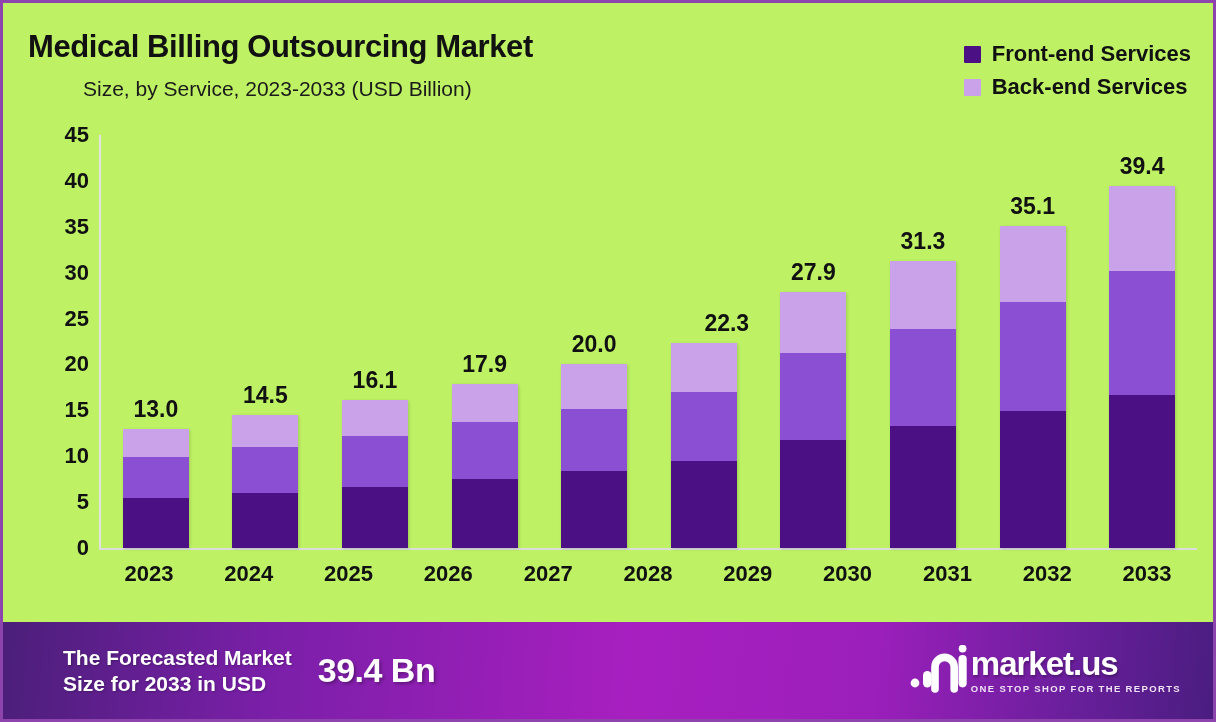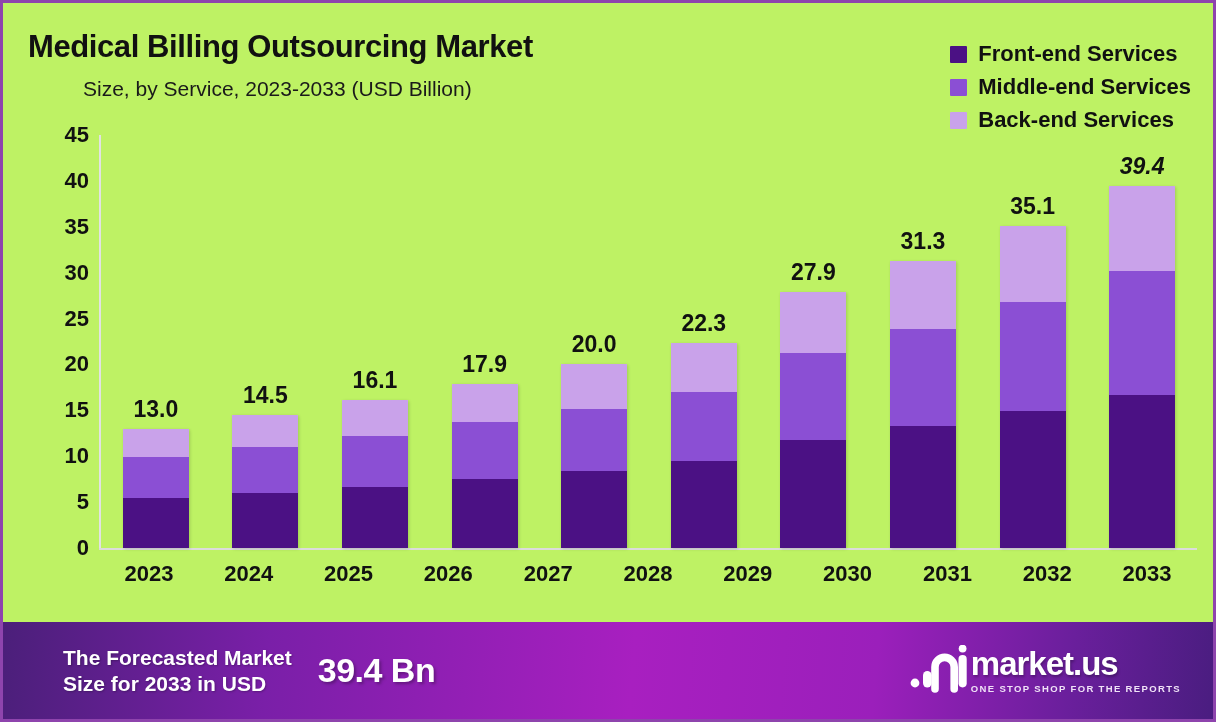--- a/index.html
+++ b/index.html
@@ -145,24 +145,20 @@
 
   <div id="header">
     <div id="chart-title">Medical Billing Outsourcing Market</div>
     <div id="chart-subtitle">Size, by Service, 2023-2033 (USD Billion)</div>
   </div>
 
   <div id="legend">
       <div class="legend-item">
         <span class="legend-swatch" style="background: rgb(75, 17, 132);"></span>
         <span class="legend-label">Front-end Services</span>
-      </div>
-      <div class="legend-item">
-        <span class="legend-swatch" style="background: rgb(139, 79, 212);"></span>
-        <span class="legend-label">Middle-end Services</span>
       </div>
       <div class="legend-item">
         <span class="legend-swatch" style="background: rgb(201, 162, 234);"></span>
         <span class="legend-label">Back-end Services</span>
       </div>
     </div>
 
   <div id="plot-area">
     <div id="y-axis-line"></div>
     <div id="x-axis-line"></div>
@@ -218,21 +214,21 @@
             <div class="seg" style="height: 77.0933px; background: rgb(75, 17, 132);"></div>
           </div>
           <div class="bar-total" style="bottom: 191.556px; text-align: right;">20.0</div>
         </div>
         <div class="bar-group">
           <div class="bar-stack">
             <div class="seg" style="height: 48.6422px; background: rgb(201, 162, 234);"></div>
             <div class="seg" style="height: 68.8333px; background: rgb(139, 79, 212);"></div>
             <div class="seg" style="height: 87.1889px; background: rgb(75, 17, 132);"></div>
           </div>
-          <div class="bar-total" style="bottom: 212.664px;">22.3</div>
+          <div class="bar-total" style="bottom: 212.664px; margin-left: 23px;">22.3</div>
         </div>
         <div class="bar-group">
           <div class="bar-stack">
             <div class="seg" style="height: 61.4911px; background: rgb(201, 162, 234);"></div>
             <div class="seg" style="height: 86.2711px; background: rgb(139, 79, 212);"></div>
             <div class="seg" style="height: 108.298px; background: rgb(75, 17, 132);"></div>
           </div>
           <div class="bar-total" style="bottom: 264.06px;">27.9</div>
         </div>
         <div class="bar-group">
@@ -250,21 +246,21 @@
             <div class="seg" style="height: 136.749px; background: rgb(75, 17, 132);"></div>
           </div>
           <div class="bar-total" style="bottom: 330.14px;">35.1</div>
         </div>
         <div class="bar-group">
           <div class="bar-stack">
             <div class="seg" style="height: 84.4356px; background: rgb(201, 162, 234);"></div>
             <div class="seg" style="height: 123.9px; background: rgb(139, 79, 212);"></div>
             <div class="seg" style="height: 153.269px; background: rgb(75, 17, 132);"></div>
           </div>
-          <div class="bar-total" style="bottom: 369.604px; font-style: italic;">39.4</div>
+          <div class="bar-total" style="bottom: 369.604px;">39.4</div>
         </div>
       </div>
   </div>
 
   <div id="x-labels">
       <div class="x-label">2023</div>
       <div class="x-label">2024</div>
       <div class="x-label">2025</div>
       <div class="x-label">2026</div>
       <div class="x-label">2027</div>

